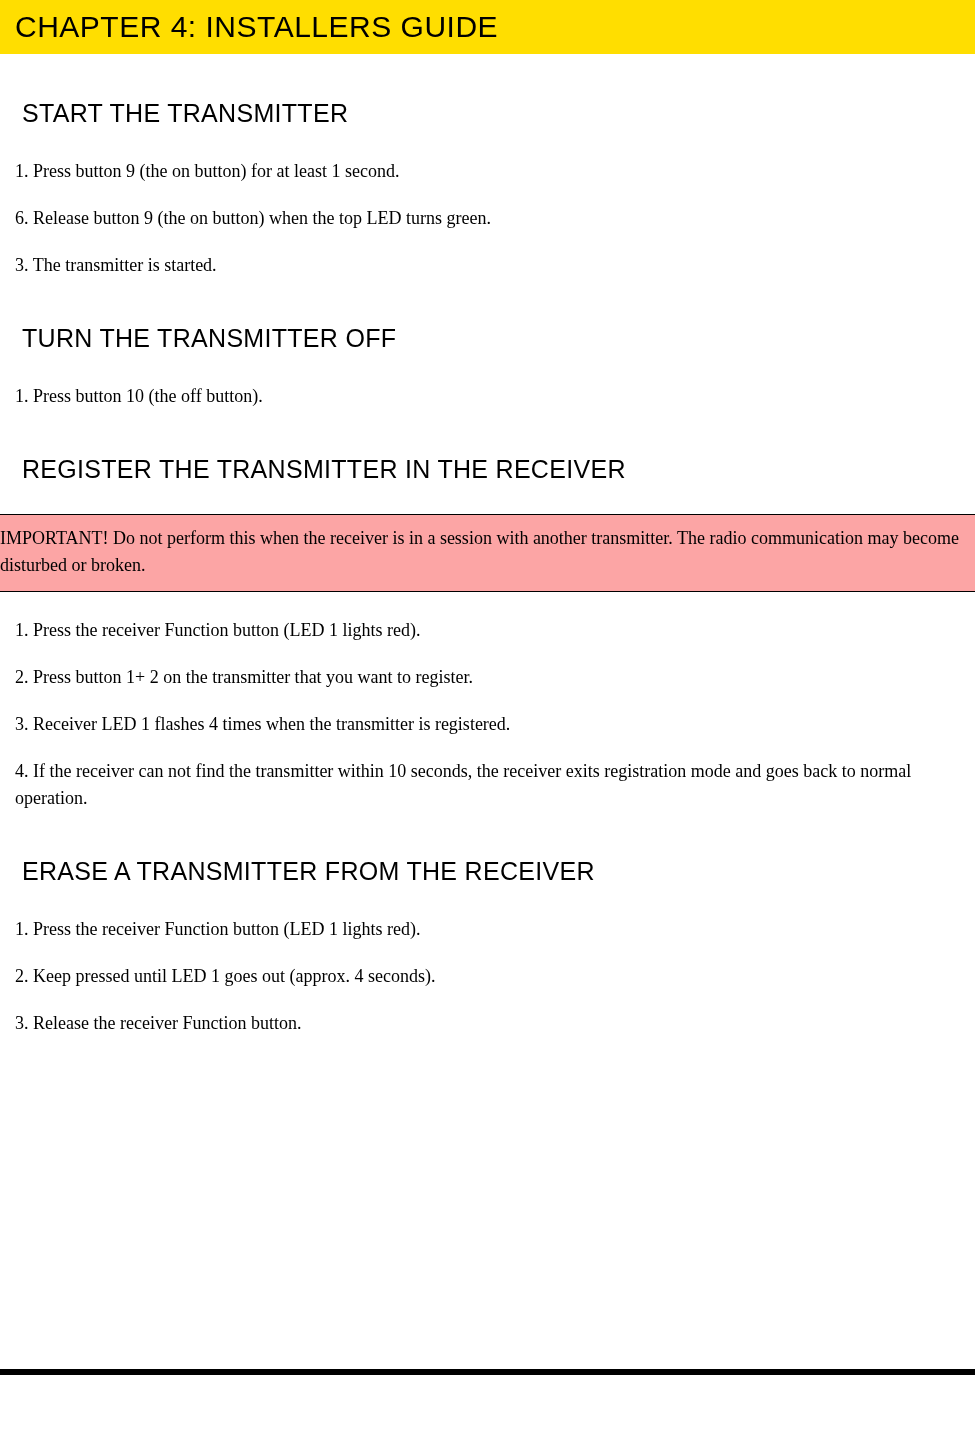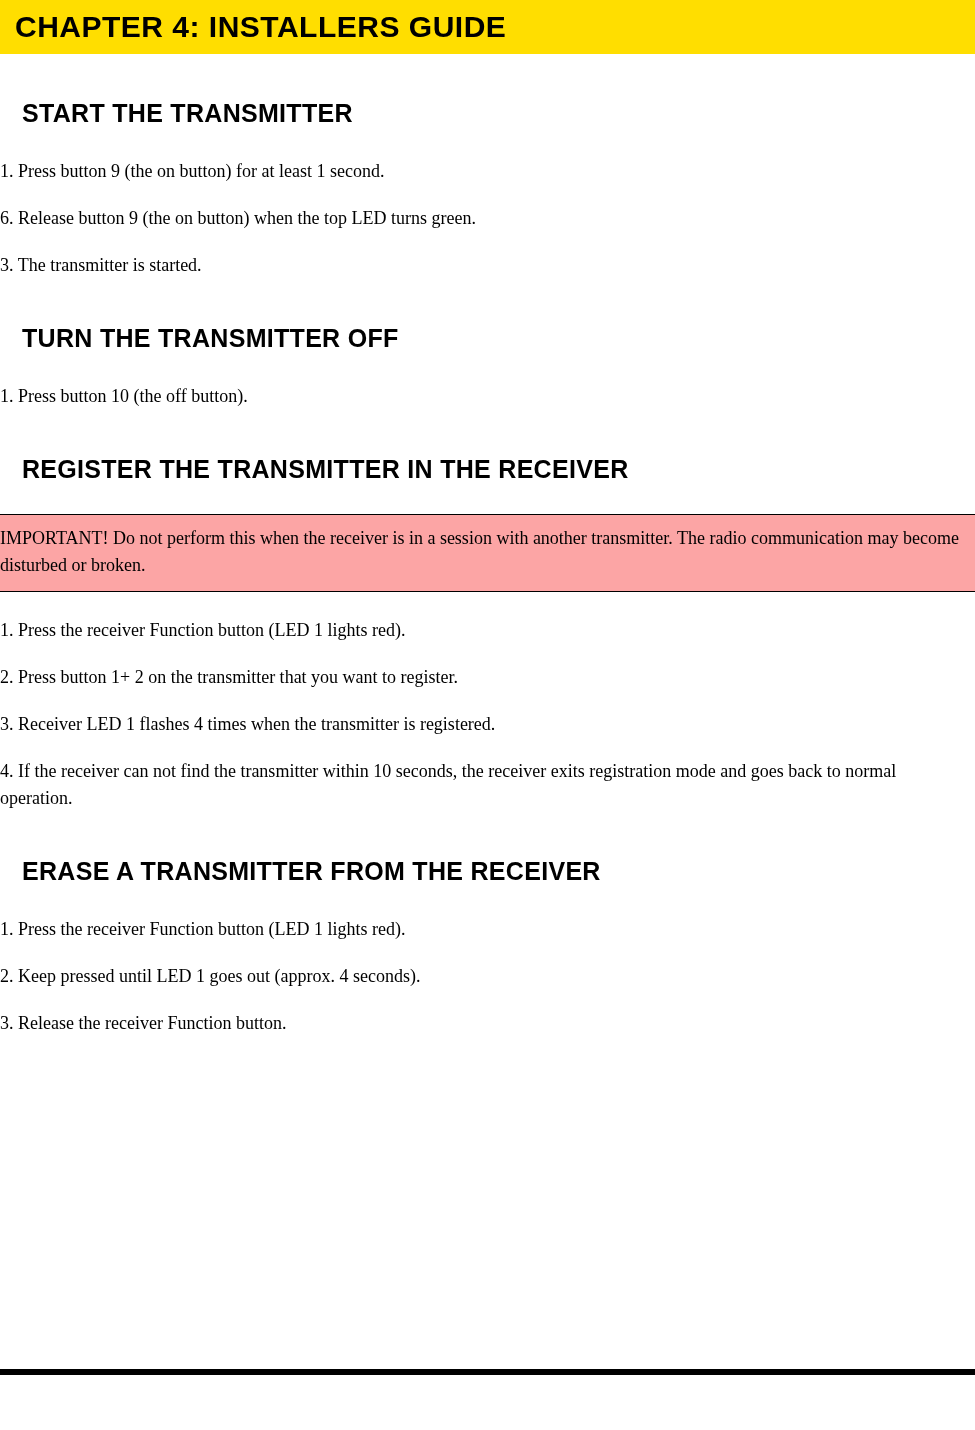--- a/index.html
+++ b/index.html
@@ -12,42 +12,43 @@
       background: #ffffff;
       color: #000000;
       width: 975px;
       min-height: 1430px;
       position: relative;
     }
     .chapter-header {
       background-color: #ffde00;
       padding: 10px 15px;
       font-family: Arial, Helvetica, sans-serif;
-      font-weight: bold;
+      font-weight: normal;
       font-size: 30px;
       letter-spacing: 0.5px;
     }
     .content {
       padding: 0;
     }
     .section-heading {
       font-family: Arial, Helvetica, sans-serif;
-      font-weight: bold;
+      font-weight: normal;
       font-size: 25px;
       margin-top: 45px;
       margin-bottom: 30px;
       padding-left: 22px;
       letter-spacing: 0.3px;
     }
     .step {
       font-size: 18px;
       line-height: 1.5;
       margin-bottom: 20px;
       padding-left: 0px;
       padding-right: 10px;
+      margin-left: 15px;
     }
     .important-box {
       background-color: #fca5a5;
       border-top: 1px solid #000;
       border-bottom: 1px solid #000;
       padding: 10px 0px 12px 0px;
       margin-top: 25px;
       margin-bottom: 25px;
       font-size: 18px;
       line-height: 1.5;

